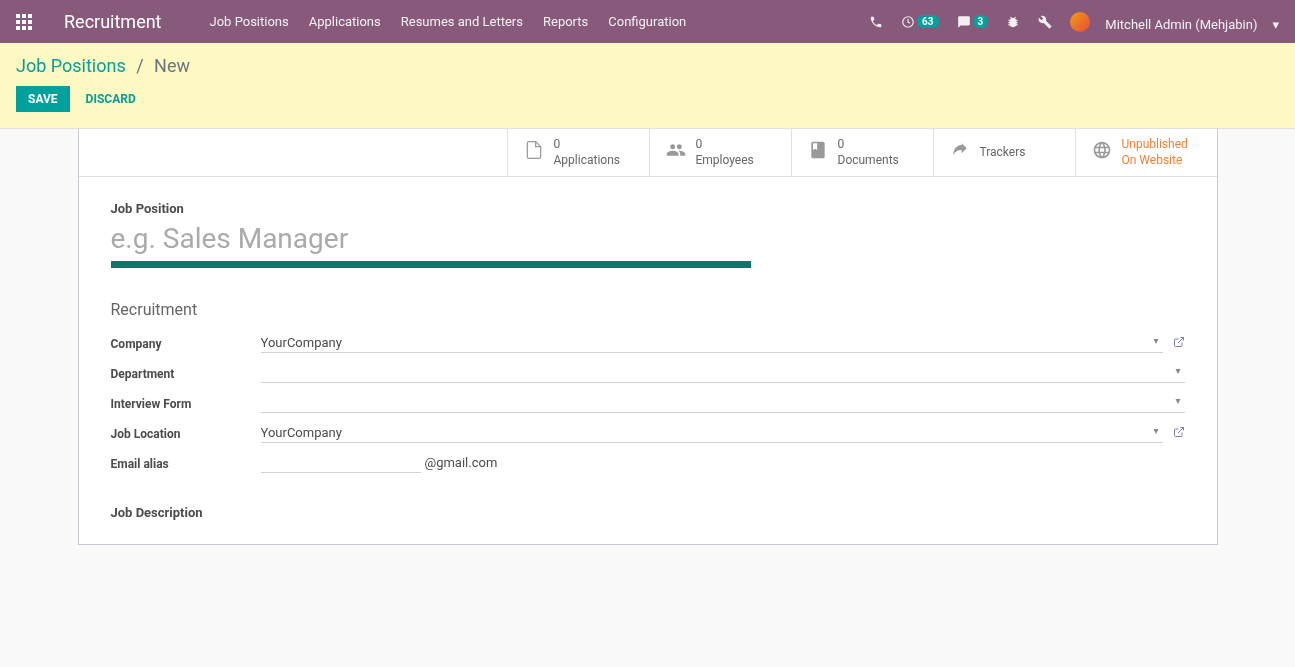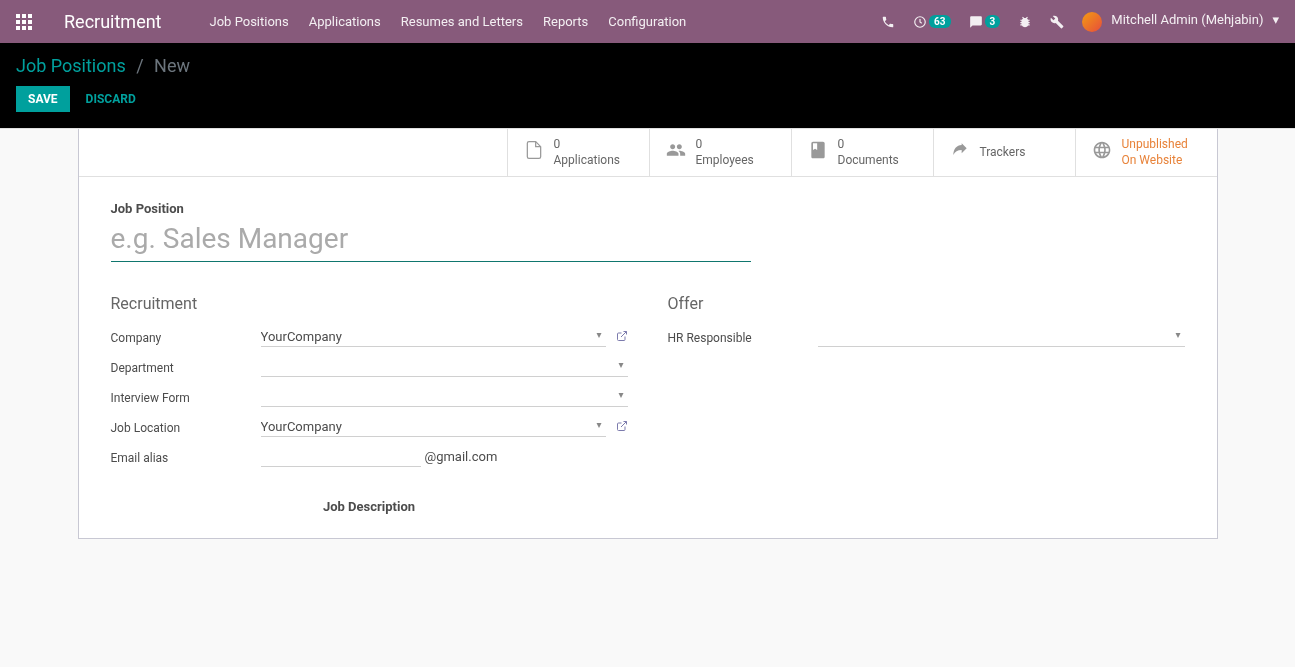--- a/index.html
+++ b/index.html
@@ -67,33 +67,33 @@
   background: #00a09d;
   color: #fff;
   border-radius: 6px;
   font-size: 10px;
   padding: 1px 5px;
   margin-left: 2px;
   font-weight: bold;
 }
 .user-menu {
   display: flex;
-  align-items: flex-start;
-  gap: 9px;
+  align-items: flex-end;
+  gap: 15px;
   cursor: pointer;
   color: rgba(255,255,255,0.9);
 }
 .avatar {
   width: 20px;
   height: 20px;
   border-radius: 50%;
   background: linear-gradient(135deg, #f39c12, #e74c3c);
 }
 .breadcrumb-bar {
-  background: #000000;
+  background: #fef9c3;
   padding: 12px 16px 16px;
   border-bottom: 1px solid #e0e0e0;
 }
 .breadcrumb {
   font-size: 18px;
   margin-bottom: 10px;
 }
 .breadcrumb a {
   color: #00a09d;
   text-decoration: none;
@@ -179,21 +179,21 @@
   font-size: 13px;
   font-weight: bold;
   color: #4c4c4c;
   margin-bottom: 4px;
   display: block;
 }
 .title-input {
   width: 100%;
   max-width: 640px;
   border: none;
-  border-bottom: 1px solid #0f766e;
+  border-bottom: 7px solid #0f766e;
   font-size: 28px;
   color: #ec4899;
   padding: 2px 0 6px;
   outline: none;
 }
 .title-input::placeholder {
   color: #aaa;
 }
 .form-columns {
   display: flex;
@@ -210,21 +210,21 @@
   margin-bottom: 14px;
 }
 .form-row {
   display: flex;
   align-items: flex-start;
   margin-bottom: 6px;
   min-height: 24px;
 }
 .form-label {
   width: 150px;
-  font-weight: normal;
+  font-weight: bold;
   font-size: 12px;
   color: #4c4c4c;
   padding-top: 4px;
   flex-shrink: 0;
 }
 .form-field {
   flex: 1;
   position: relative;
 }
 .select-field {
@@ -286,21 +286,20 @@
   padding: 2px 0;
   font-size: 13px;
   background: transparent;
   color: #4c4c4c;
 }
 .desc-label {
   font-weight: bold;
   font-size: 13px;
   margin-top: 28px;
   color: #4c4c4c;
-  text-align: center;
 }
 </style>
 </head>
 <body>
 
 <div class="navbar">
   <div class="nav-apps">
     <span></span>
       <span></span>
       <span></span>
@@ -490,28 +489,17 @@
               <input class="text-input email-input" style="">
               <span class="email-suffix">@gmail.com</span>
             </div>
           </div>
 
 
 
           <div class="desc-label">Job Description</div>
         </div>
 
-        <div class="form-col">
-          <div class="section-title">Offer</div>
-          <div class="form-row">
-            <div class="form-label">HR Responsible</div>
-            <div class="form-field">
-                  <div class="select-wrap">
-                    <input class="select-field" style="">
-                  </div>
-                </div>
-          </div>
-        </div>
       </div>
     </div>
   </div>
 </div>
 </div>
 
 </body></html>

